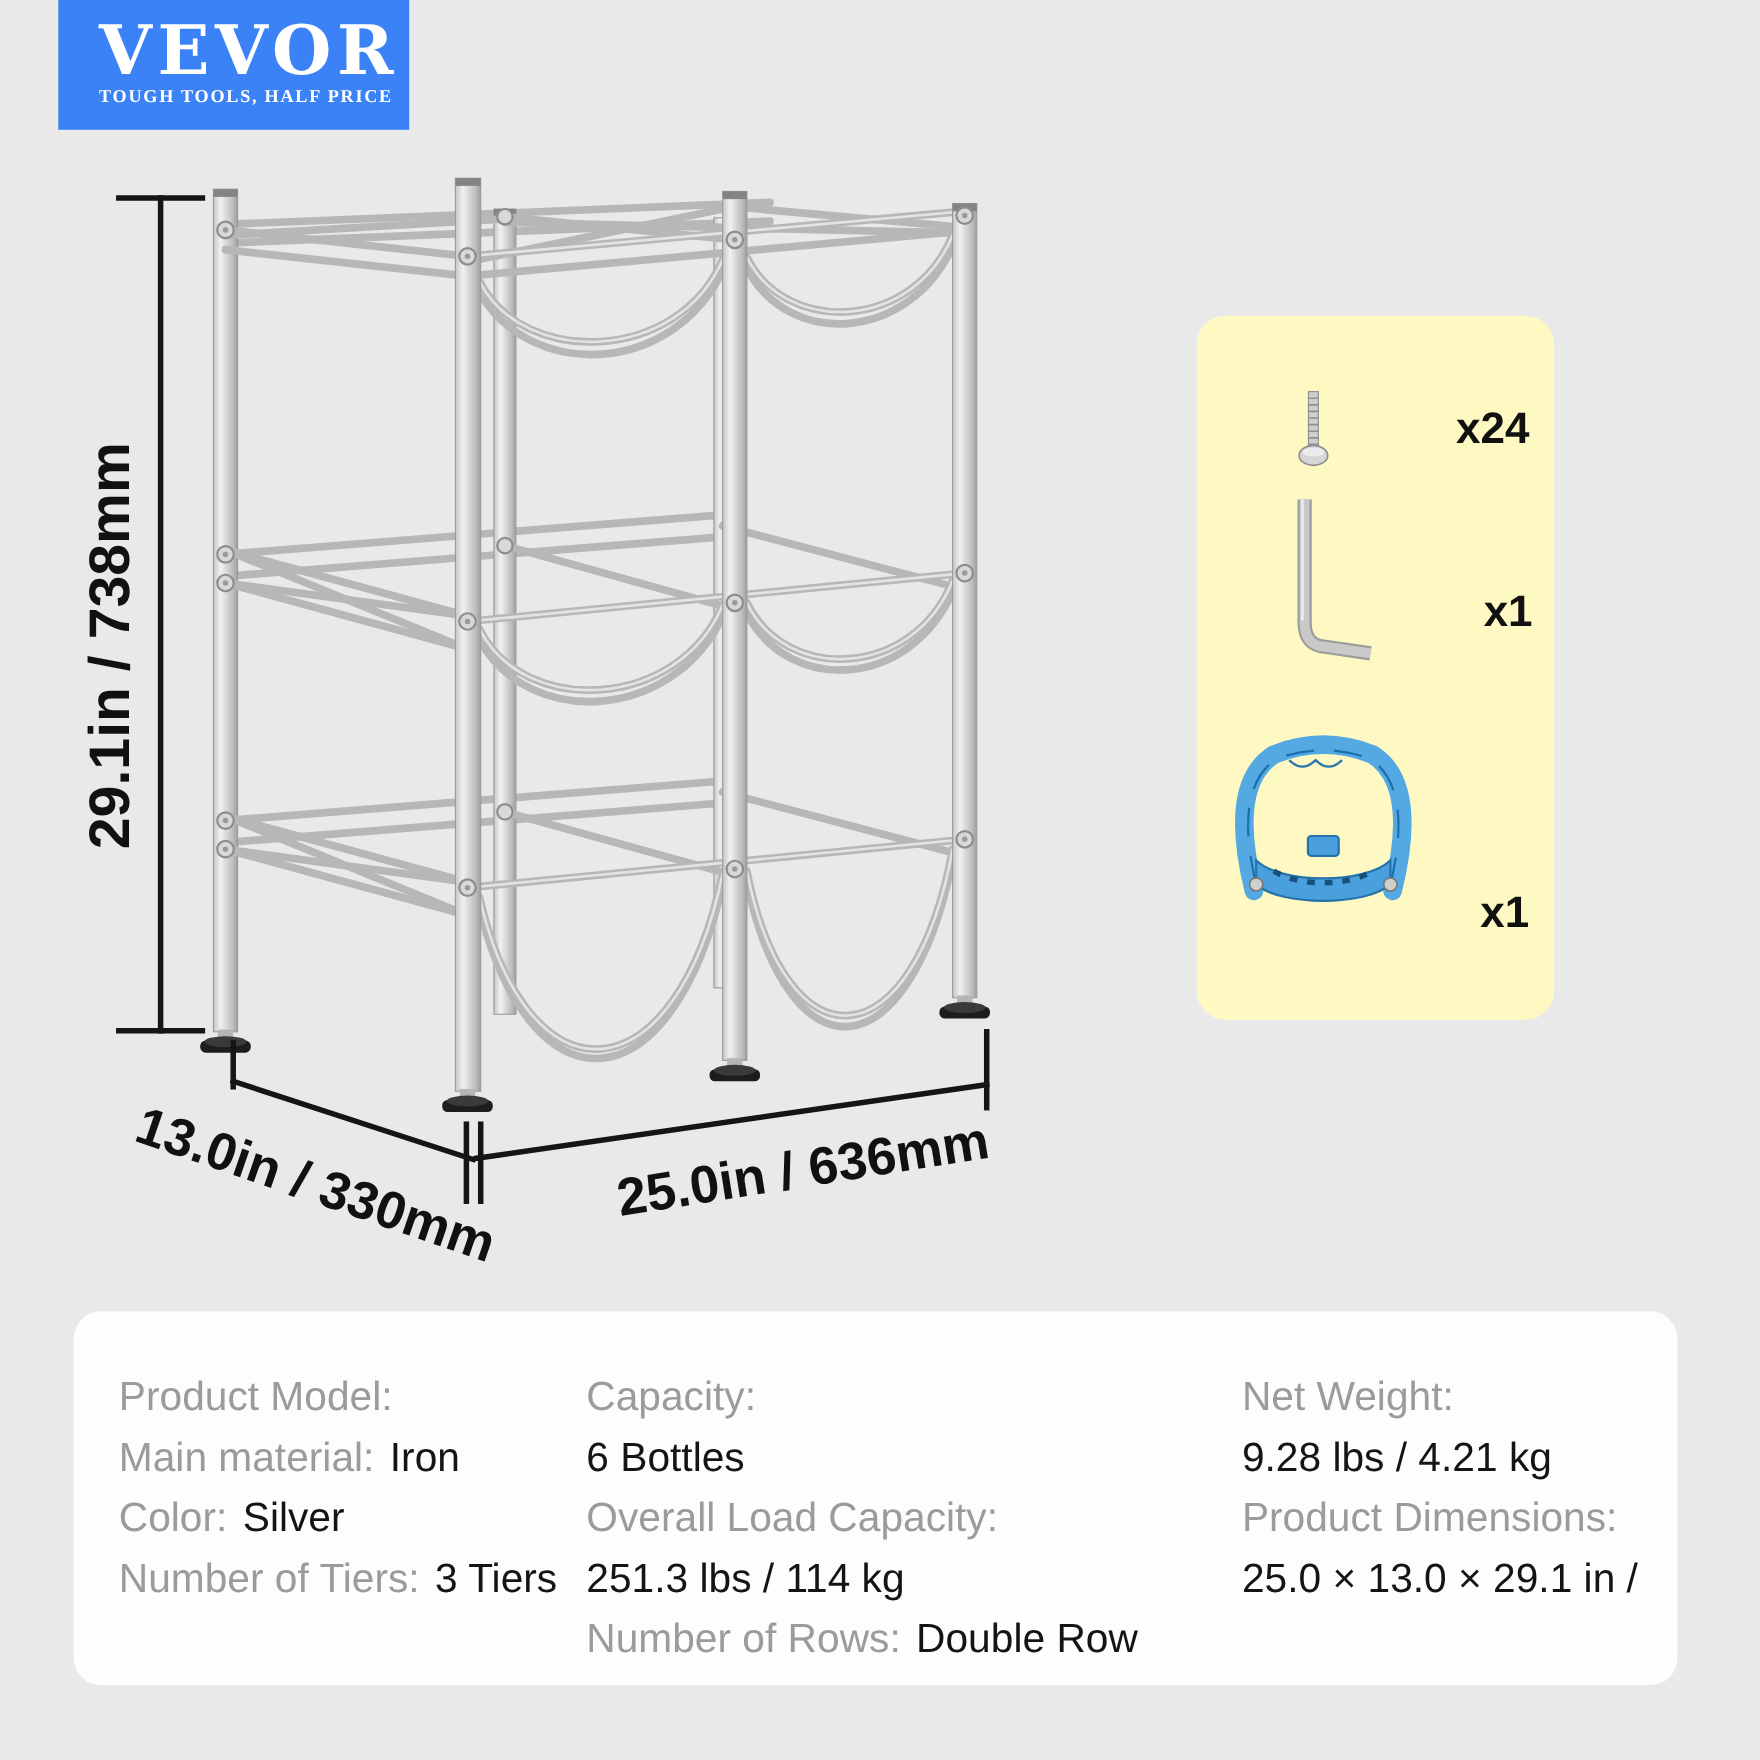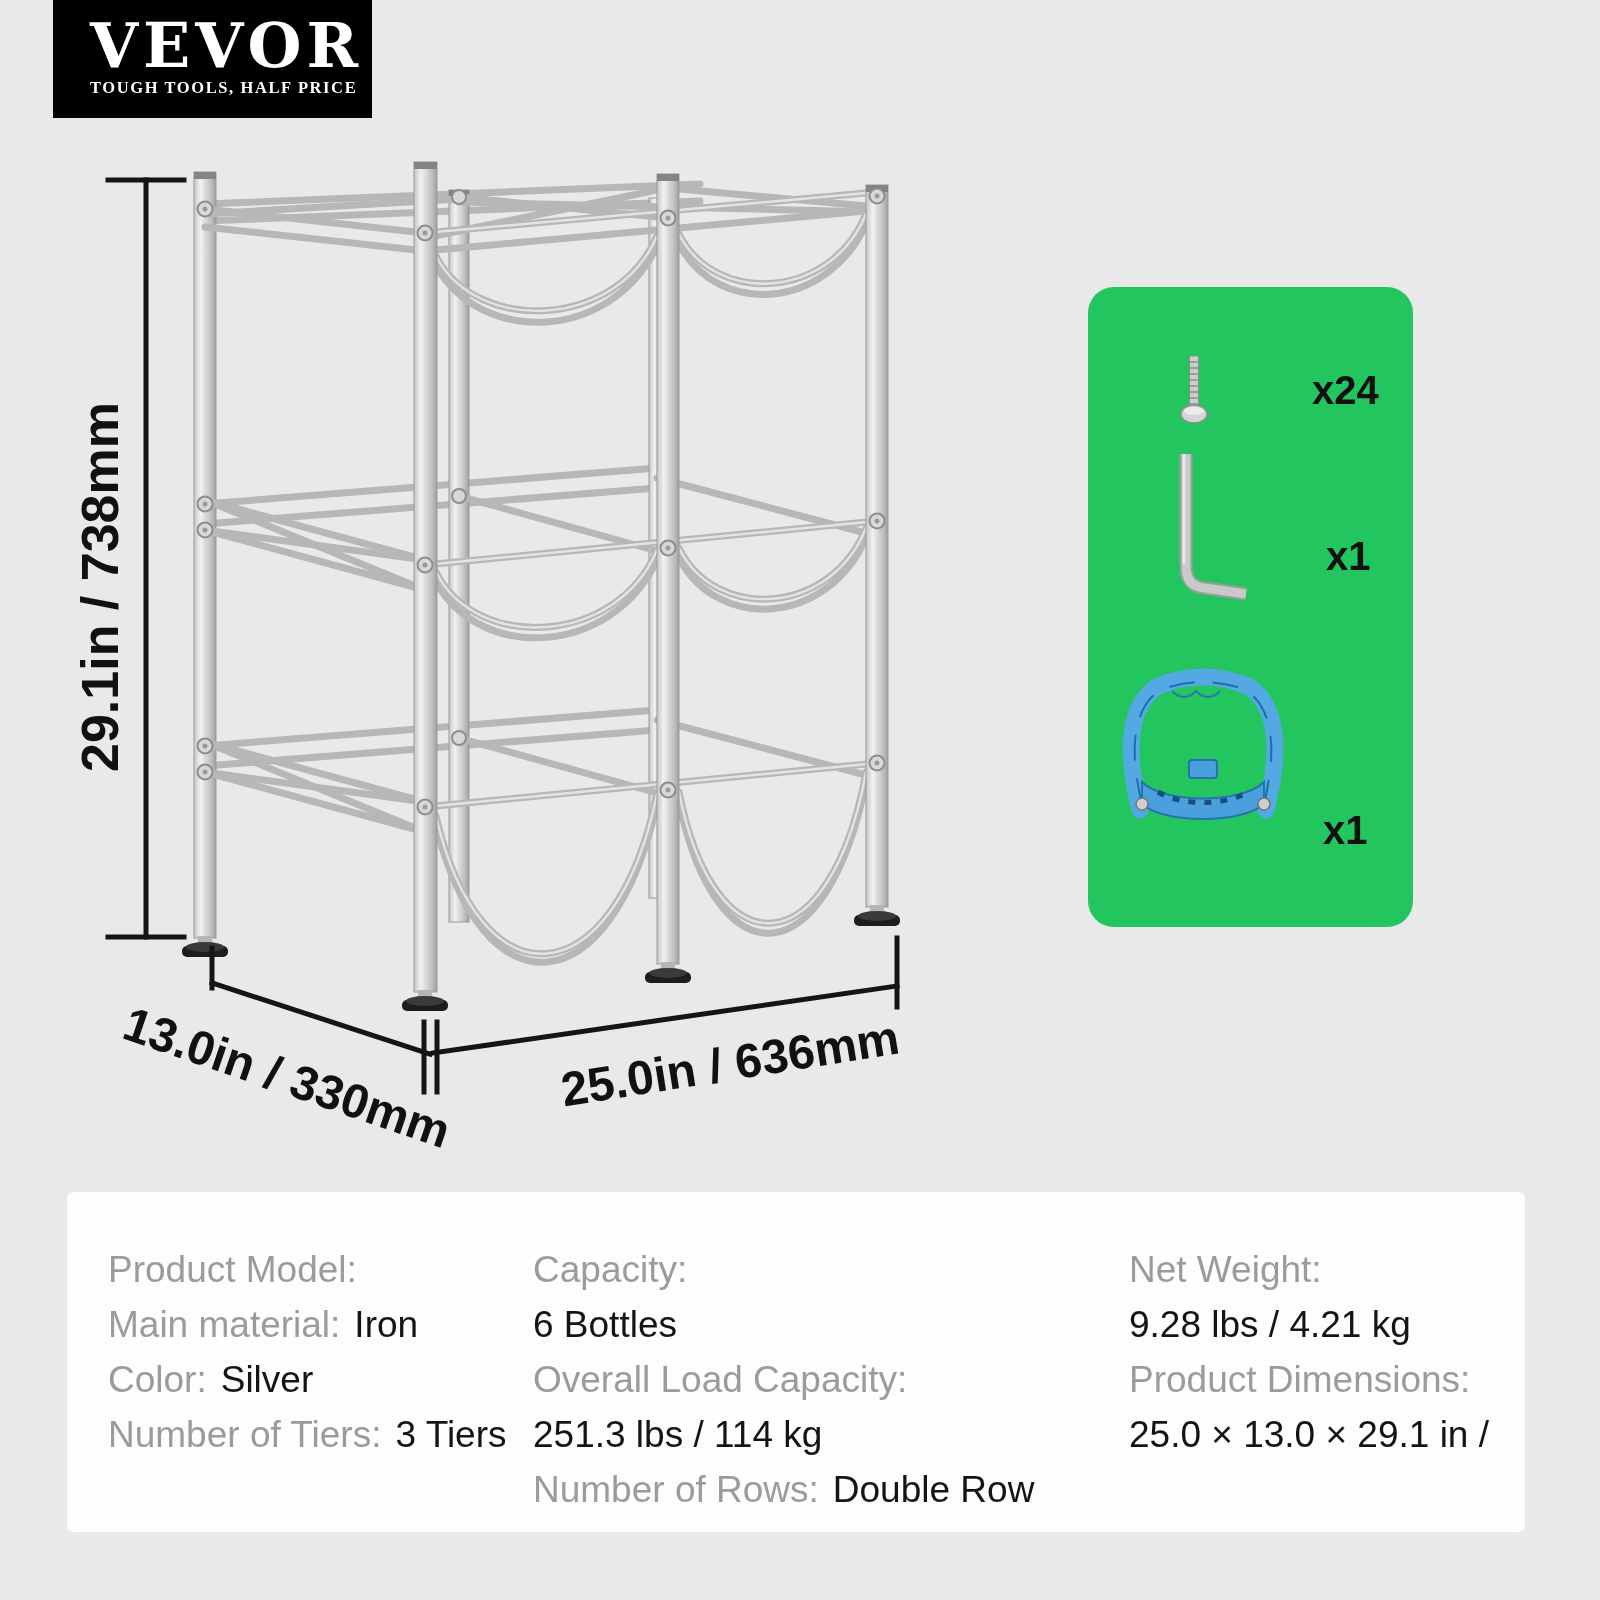--- a/index.html
+++ b/index.html
@@ -3,21 +3,21 @@
 <meta charset="utf-8">
 <style>
   html,body{margin:0;padding:0;}
   #page{
     position:relative;width:1600px;height:1600px;background:#e9e9e9;
     overflow:hidden;font-family:"Liberation Sans",sans-serif;
   }
   
   #logo{
     position:absolute;left:53px;top:0;width:319px;height:118px;
-    background:#000000;color:#fff;box-sizing:border-box;padding:14px 0 0 37px;
+    background:#3b82f6;color:#fff;box-sizing:border-box;padding:14px 0 0 37px;
   }
   #logo .brand{
     font-family:"DejaVu Serif",serif;font-weight:700;font-size:62px;
     letter-spacing:5px;line-height:64px;
   }
   #logo .tagline{
     font-weight:700;font-size:16.5px;letter-spacing:1.6px;margin-top:0;font-family:Liberation Serif, serif;
   }
   
   #rack-svg{position:absolute;left:60px;top:140px;}
@@ -34,34 +34,34 @@
   
   .dim-label{
     position:absolute;font-weight:700;color:#111;text-align:center;white-space:nowrap;
   }
   #dim-height{left:-145px;top:557px;width:490px;font-size:52px;transform:rotate(-90deg);}
   #dim-depth{left:87px;top:1050px;width:400px;font-size:48px;transform:rotate(19deg);}
   #dim-width{left:530px;top:1036px;width:400px;font-size:48px;transform:rotate(-9deg);}
   
   #hardware-panel{
     position:absolute;left:1088px;top:287px;width:325px;height:640px;
-    background:#22c55e;border-radius:26px;
+    background:#fef9c3;border-radius:26px;text-align:center;
   }
   #hardware-panel svg{position:absolute;}
   #screw-icon{left:80px;top:65px;}
   #wrench-icon{left:70px;top:161px;}
   #handle-icon{left:24px;top:377px;}
   .count{position:absolute;font-weight:700;font-size:40px;color:#111;width:90px;}
   #count-screw{left:224px;top:81px;}
   #count-wrench{left:238px;top:247px;}
   #count-handle{left:235px;top:521px;}
   
   #spec-panel{
     position:absolute;left:67px;top:1192px;width:1458px;height:340px;
-    background:#fdfdfd;border-radius:6px;
+    background:#fdfdfd;border-radius:25px;
   }
   .spec-col{position:absolute;top:50px;}
   #spec-col1{left:41px;width:420px;}
   #spec-col2{left:466px;width:540px;}
   #spec-col3{left:1033px;width:430px;margin-left:29px;}
   .spec-line{font-size:37px;line-height:55px;white-space:nowrap;}
   .lab{color:#9b9b9b;}
   .val{color:#141414;margin-left:14px;}
   .lab:empty + .val{margin-left:0;}
 </style>

